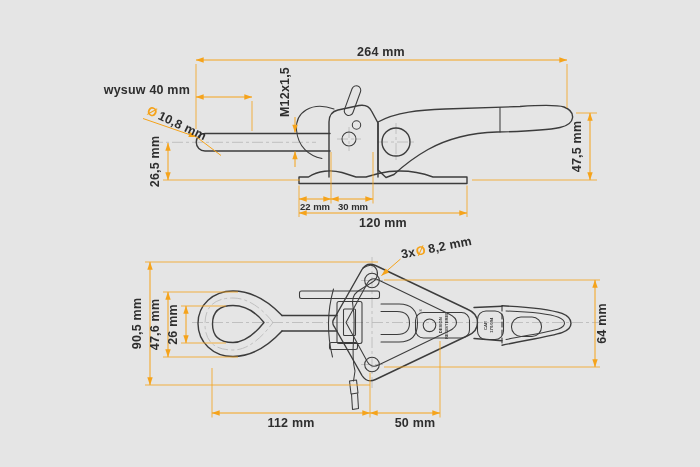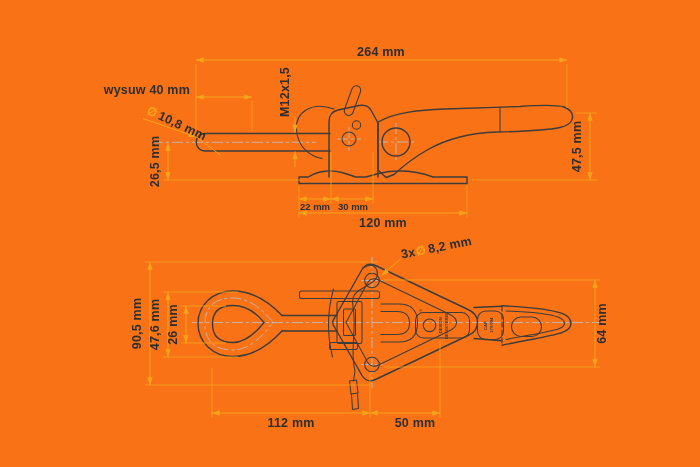--- a/index.html
+++ b/index.html
@@ -1,16 +1,16 @@
 <!DOCTYPE html>
 <html><head>
 <meta charset="utf-8">
 <style>
   html,body{margin:0;padding:0;background:#fff;}
-  #stage{width:700px;height:467px;background:#f97316;position:relative;overflow:hidden;}
+  #stage{width:700px;height:467px;background:#e5e5e5;position:relative;overflow:hidden;}
   svg{display:block;}
   text{font-family:"Liberation Sans",sans-serif;fill:#2E2E2E;}
   .lbl{font-size:12.5px;font-weight:700;letter-spacing:.2px;}
   .lbl-sm{font-size:9.5px;font-weight:700;}
   .lbl-xs{font-size:4.2px;font-weight:700;fill:#3C3C3C;letter-spacing:0;}
   .orange{fill:#F5A31B;}
   .dim{stroke:#F5A31B;stroke-width:1;fill:none;}
   .ext{stroke:#F5A31B;stroke-width:.9;fill:none;opacity:.9;}
   .part{stroke:#3C3C3C;stroke-width:1.4;fill:none;stroke-linejoin:round;stroke-linecap:round;}
   .thin{stroke-width:1.05;}

